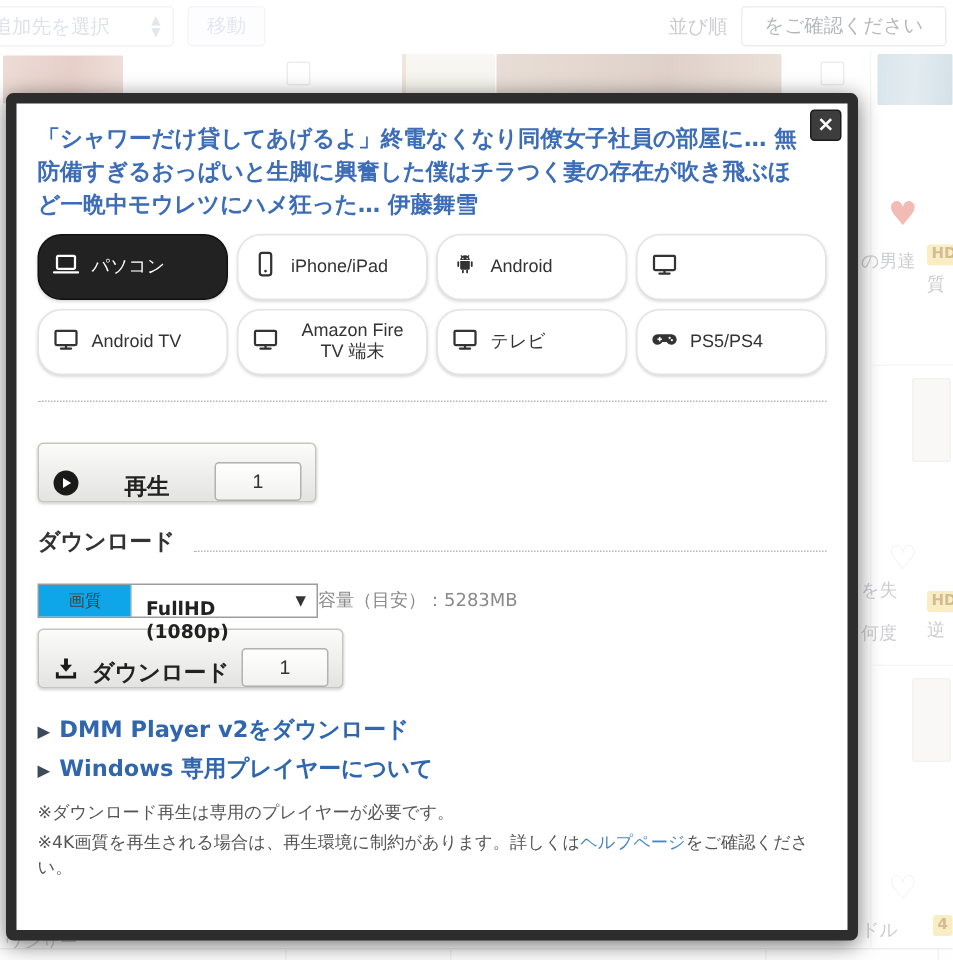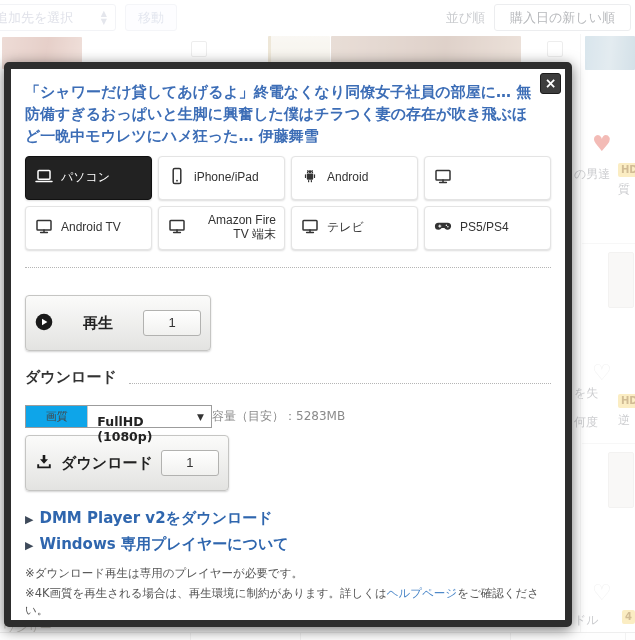--- a/index.html
+++ b/index.html
@@ -44,34 +44,34 @@
   .modal { position:absolute; left:4px; top:62px; width:568px; height:565px; z-index:10;
            background:#fff; border:7px solid #2d2d2d; border-radius:5px;
            box-shadow:0 3px 14px rgba(0,0,0,0.55); padding:12px 14px 0 14px; }
   .close-btn { position:absolute; top:4px; right:4px; width:21px; height:21px;
                background:#3d3d3d; color:#fff; border:1px solid #1c1c1c; border-radius:3px;
                font-size:14px; font-weight:bold; line-height:18px; text-align:center; cursor:pointer; }
   .vtitle { display:block; color:#3c6db6; font-weight:bold; font-size:15px;
             line-height:22px; text-decoration:none; margin-right:18px; }
 
   .devices { display:grid; grid-template-columns:repeat(4,1fr); gap:6px; margin-top:9px; }
-  .device-btn { height:44px; background:#fff; border:1px solid #e4e4e4; border-radius:4px;
+  .device-btn { height:44px; background:#fff; border:1px solid #e4e4e4; border-radius:16px;
                 box-shadow:0 1px 2px rgba(0,0,0,0.14); display:flex; align-items:center;
                 gap:7px; padding:0 8px; font-size:12px; color:#333; cursor:pointer;
-                line-height:1.15; text-align:right; }
+                line-height:1.15; text-align:center; }
   .device-btn svg { flex:0 0 auto; }
   .device-btn.selected { background:#222; border-color:#111; color:#fff; }
 
   .sect { display:flex; align-items:flex-end; gap:12px; margin-top:17px; }
   .sect h3 { font-size:15px; color:#333; font-weight:bold; white-space:nowrap; }
   .sect .dots { flex:1; border-bottom:1px dotted #b5b5b5; margin-bottom:3px; }
 
-  .action { display:flex; align-items:center; border:1px solid #c5c5c3; border-radius:4px;
+  .action { display:flex; align-items:flex-end; border:1px solid #c5c5c3; border-radius:4px;
             background:linear-gradient(#fbfbfa,#e3e3e1); box-shadow:0 1px 2px rgba(0,0,0,0.18);
-            height:56px; padding:0 9px; cursor:pointer; }
+            height:40px; padding:0 9px; cursor:pointer; }
   .action .albl { font-weight:bold; font-size:15px; color:#222; margin:0 auto; }
   .action .count { width:58px; height:26px; background:linear-gradient(#fff,#f1f1ef);
                    border:1px solid #b2b2b0; border-radius:3px; font-size:13px; color:#333;
                    text-align:center; line-height:24px; }
   .play-btn { width:186px; margin-top:24px; }
   .dl-btn { width:204px; margin-top:7px; }
 
   .qrow { display:flex; align-items:center; margin-top:18px; }
   .qselect { display:flex; align-items:center; width:187px; height:23px;
              border:1px solid #9c9c9c; background:#fff; cursor:pointer; }
@@ -96,21 +96,21 @@
 <div class="stage">
 
   <div class="bg">
     <div class="toolbar">
       <div class="bg-select">
         <span>追加先を選択</span>
         <span class="arrows">▲<br>▼</span>
       </div>
       <div class="bg-move">移動</div>
       <span class="sort-label">並び順</span>
-      <div class="sort-btn">購入日の新しい順</div>
+      <div class="sort-btn">をご確認ください</div>
     </div>
 
     <div class="thumb" style="left:2px;top:37px;width:80px;height:32px;background:linear-gradient(100deg,#d8b0a4,#c89688 55%,#ddb9ad);"></div>
     <div class="bg-check" style="left:191px;top:41px;"></div>
     <div class="thumb" style="left:268px;top:36px;width:62px;height:34px;background:linear-gradient(#f3efe6,#e8e0d0);border-left:3px solid #d9c9a8;"></div>
     <div class="thumb" style="left:331px;top:36px;width:190px;height:34px;background:linear-gradient(95deg,#cdb5a6,#b89a8a 60%,#d4bcab);"></div>
     <div class="bg-check" style="left:547px;top:41px;"></div>
     <div class="thumb" style="left:585px;top:36px;width:50px;height:34px;background:linear-gradient(95deg,#aac6d6,#c2d4de 50%,#9fbccc);"></div>
 
     <div class="rightcol"></div>

